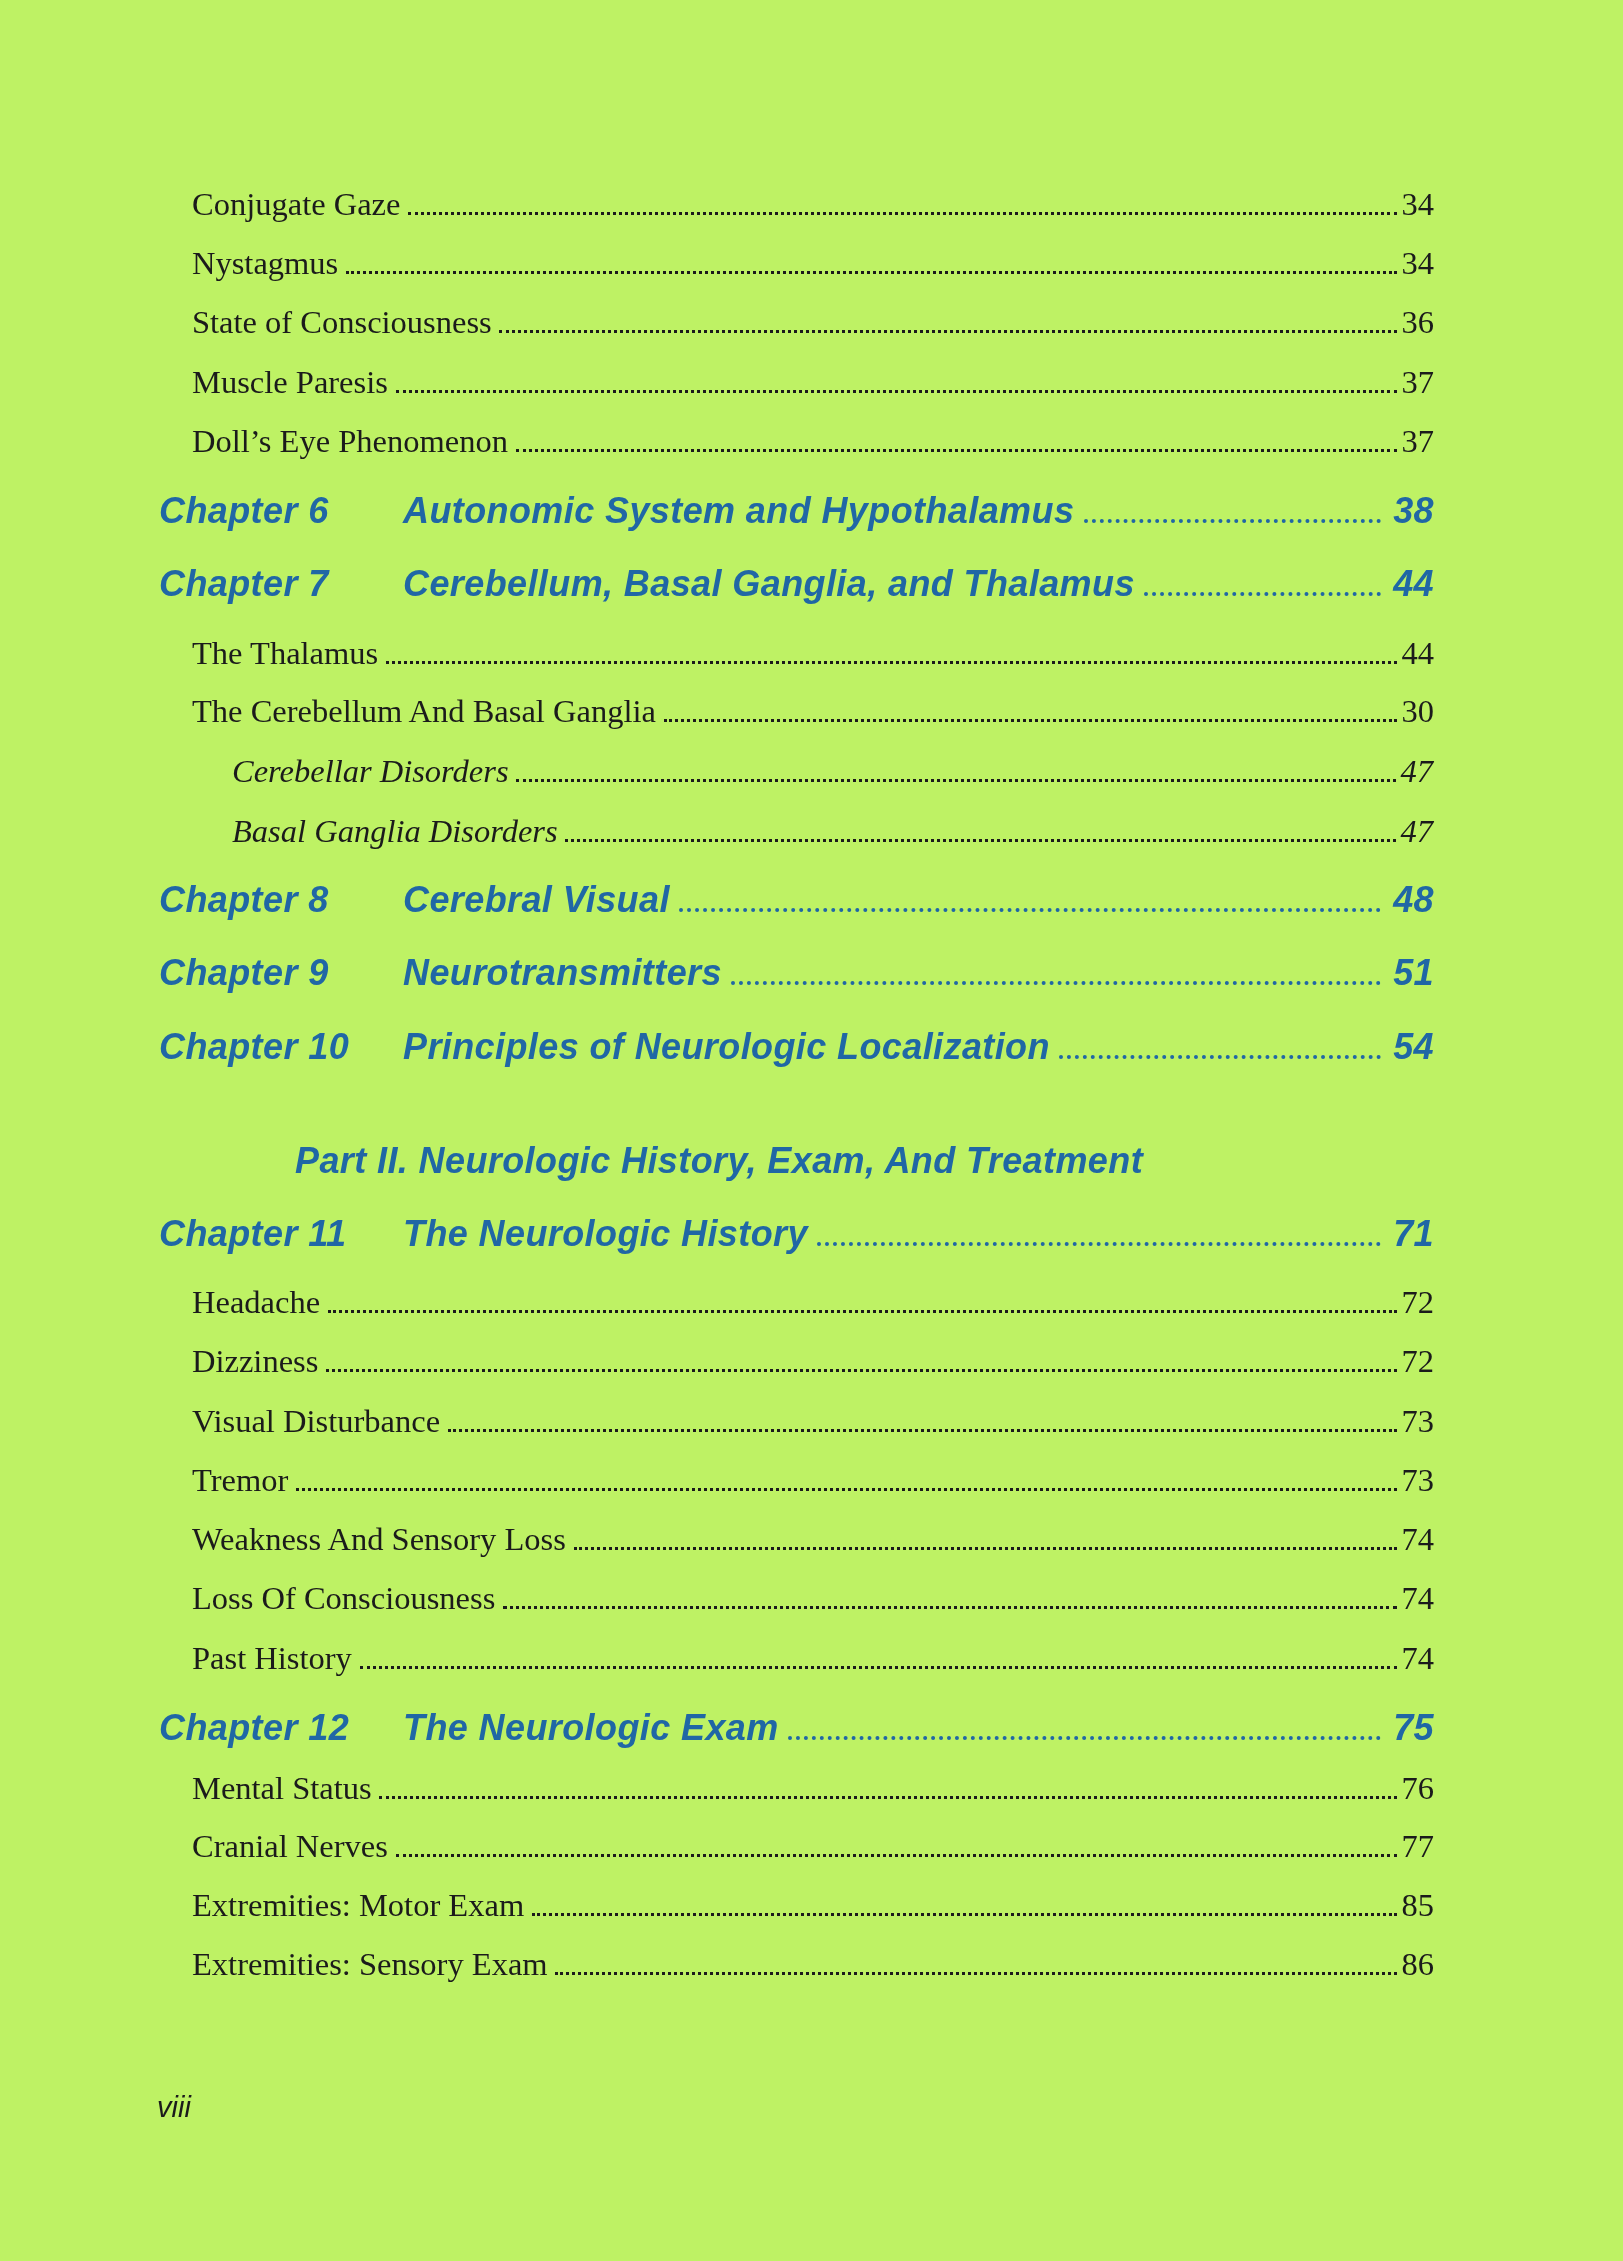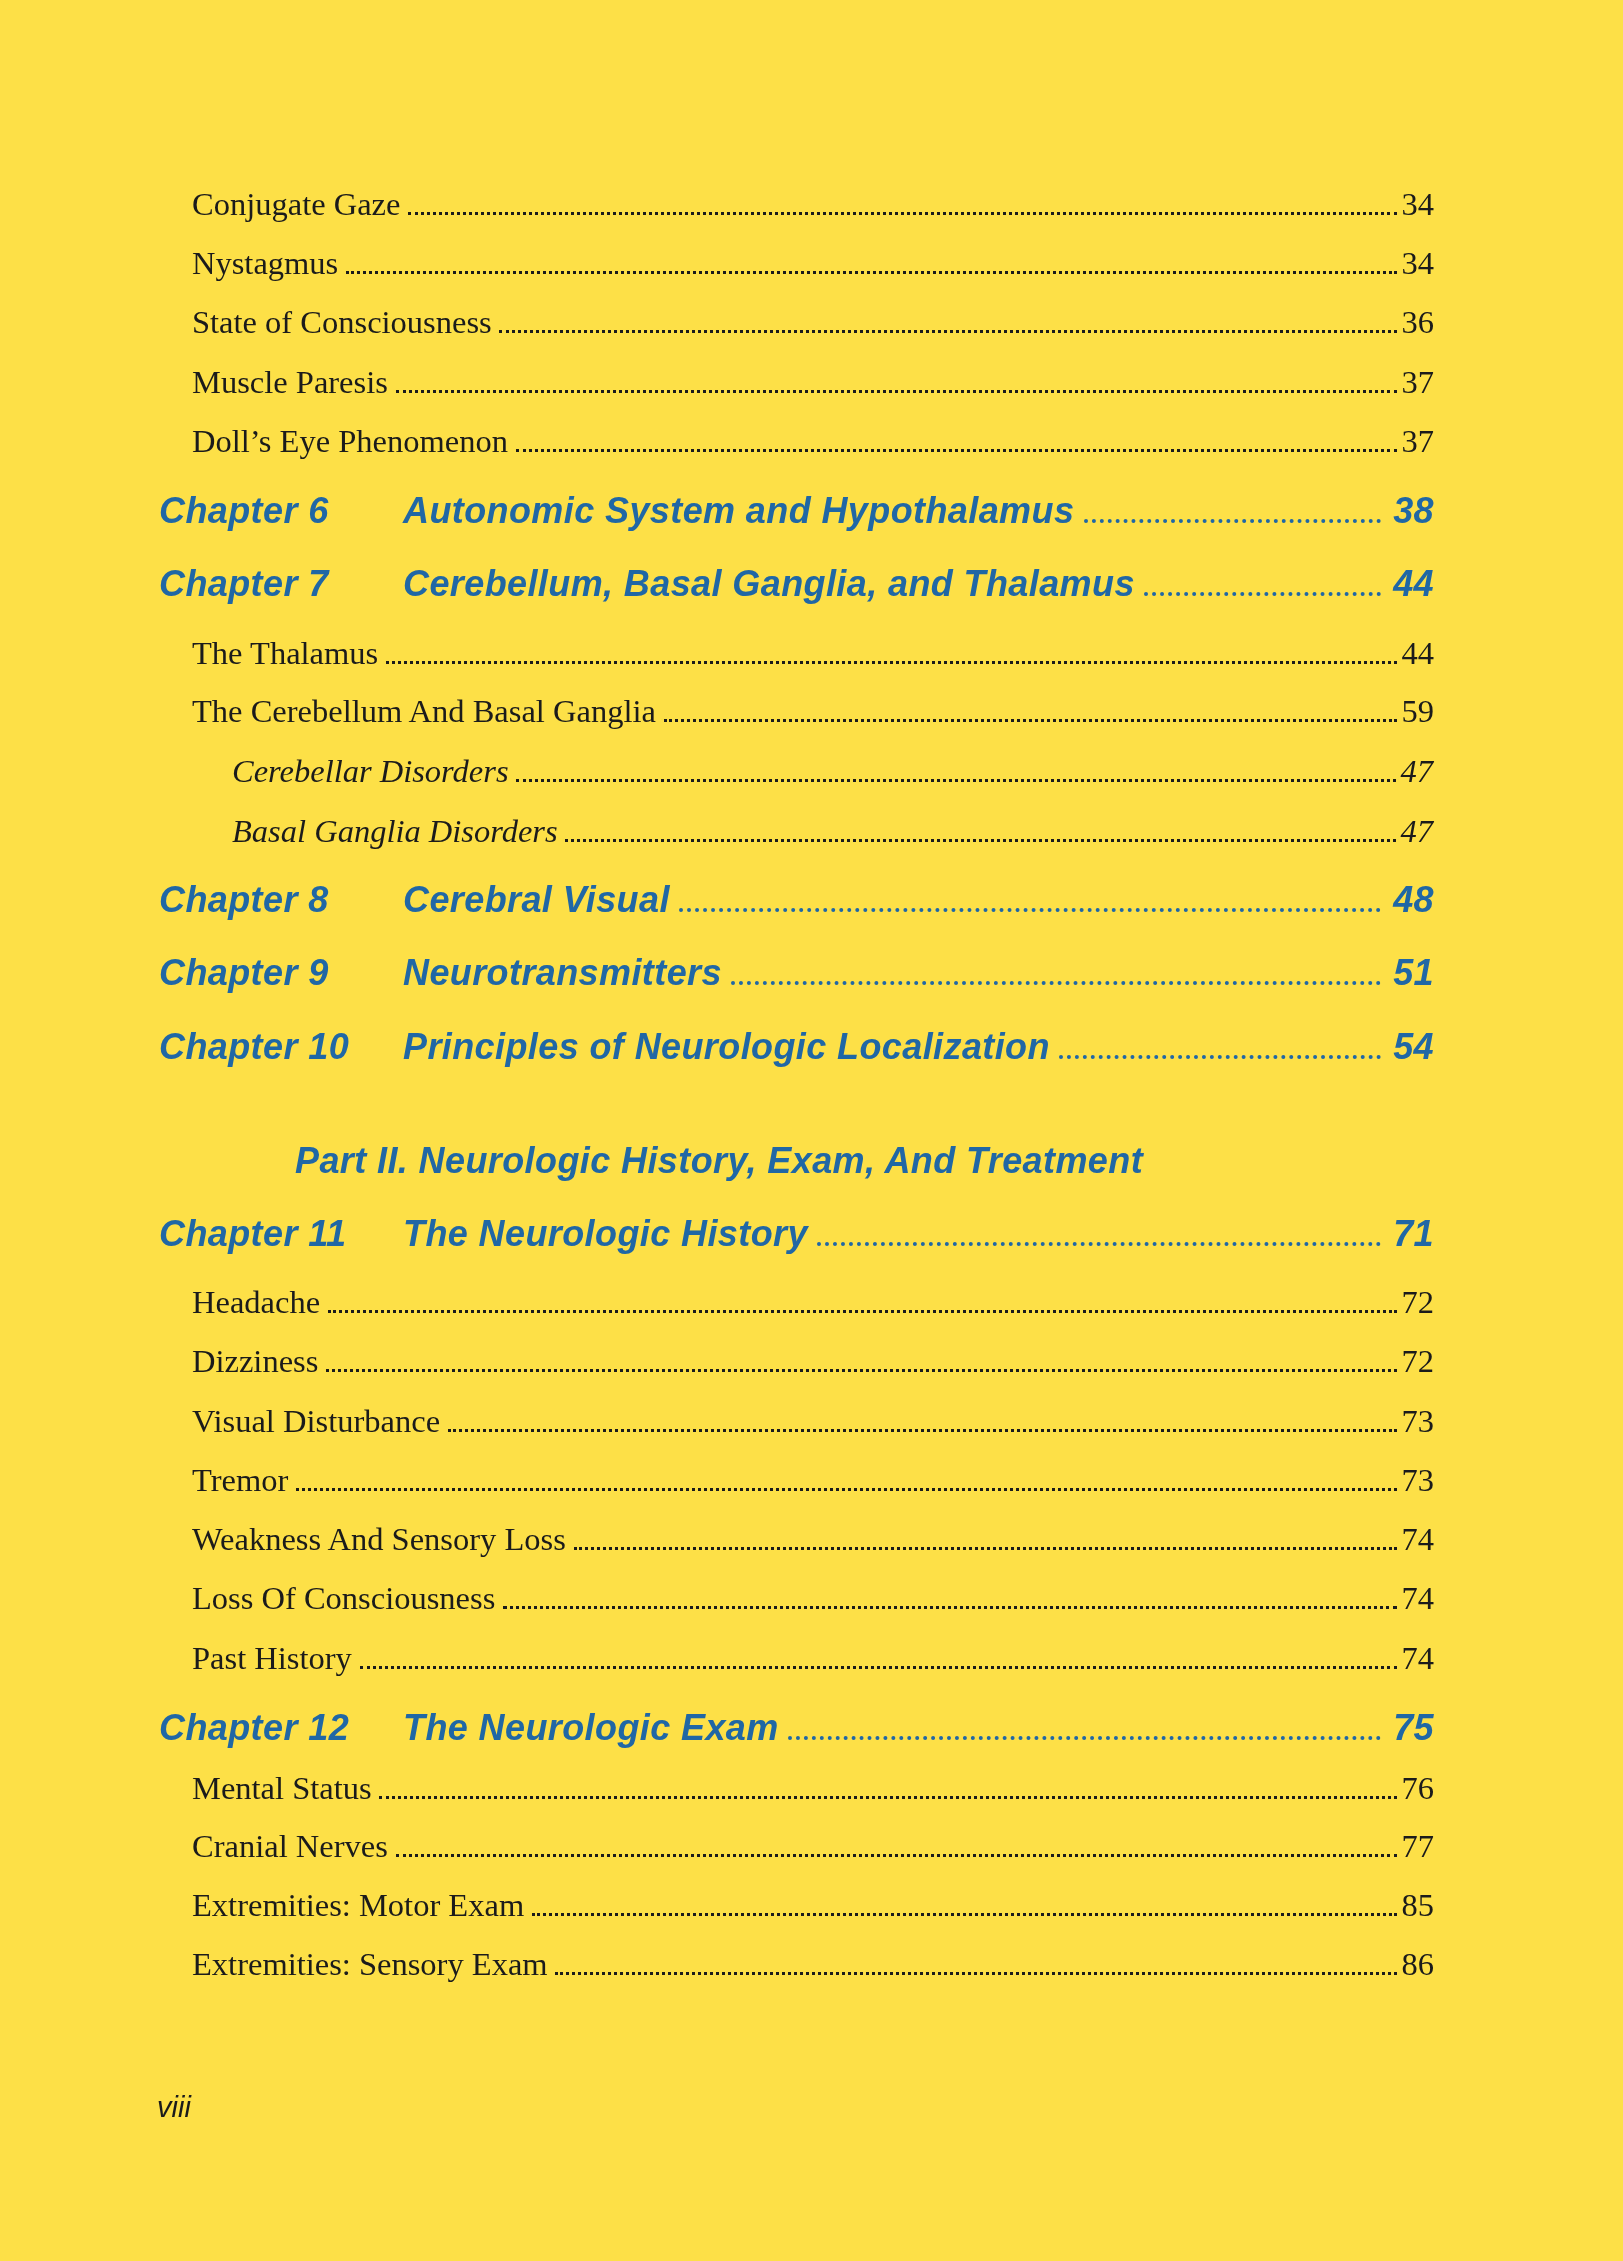--- a/index.html
+++ b/index.html
@@ -6,21 +6,21 @@
   body {
     width: 1623px;
     height: 2261px;
     background: #ffffff;
     overflow: hidden;
   }
   .page {
     position: relative;
     width: 1623px;
     height: 2261px;
-    background: #fde047;
+    background: #bef264;
   }
   .row {
     position: absolute;
     display: flex;
     align-items: baseline;
     white-space: nowrap;
   }
   
   .sec {
     left: 192px;
@@ -120,21 +120,21 @@
   </div>
 
   <div class="row sec" style="top:637px">
     <span>The Thalamus</span>
     <span class="lead"></span>
     <span class="pg">44</span>
   </div>
   <div class="row sec" style="top:695px">
     <span>The Cerebellum And Basal Ganglia</span>
     <span class="lead"></span>
-    <span class="pg">59</span>
+    <span class="pg">30</span>
   </div>
   <div class="row sub" style="top:755px">
     <span>Cerebellar Disorders</span>
     <span class="lead"></span>
     <span class="pg">47</span>
   </div>
   <div class="row sub" style="top:815px">
     <span>Basal Ganglia Disorders</span>
     <span class="lead"></span>
     <span class="pg">47</span>

